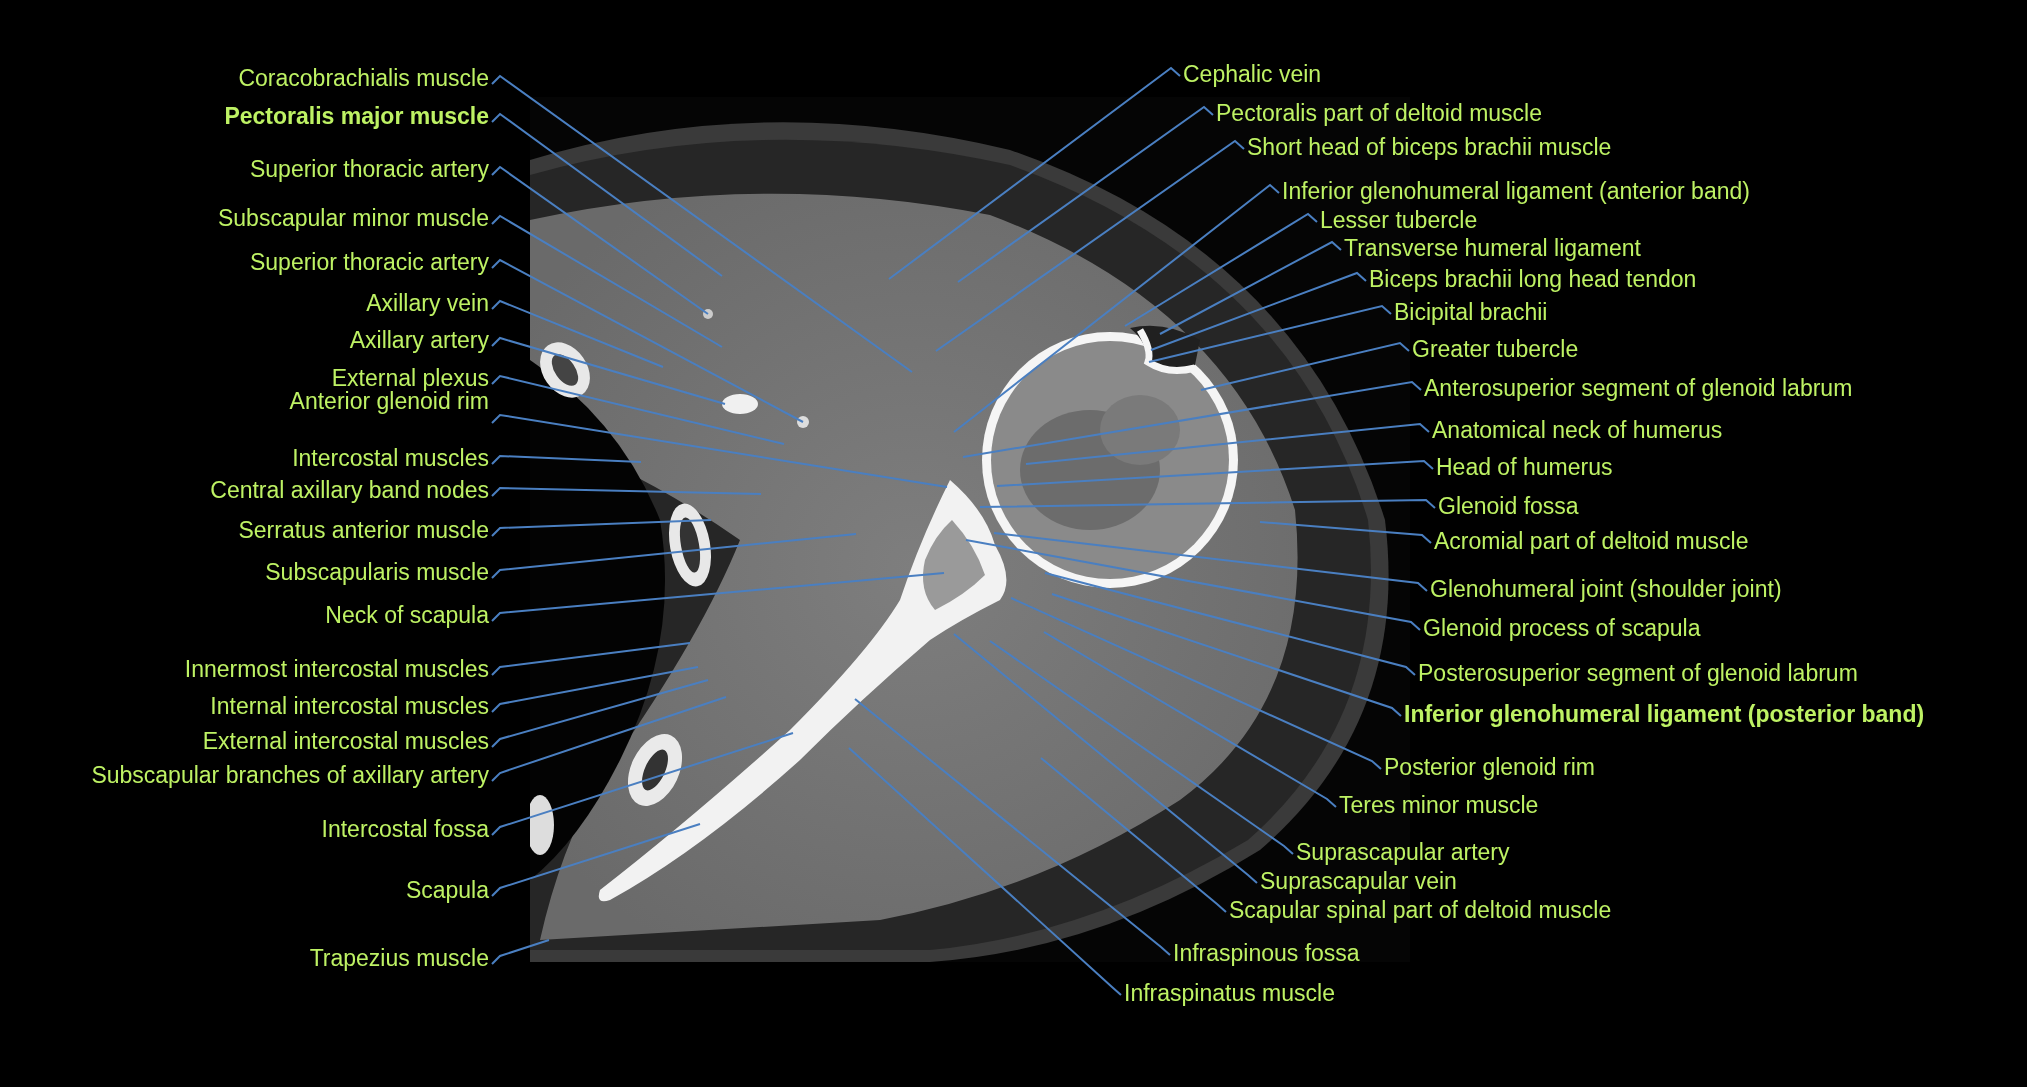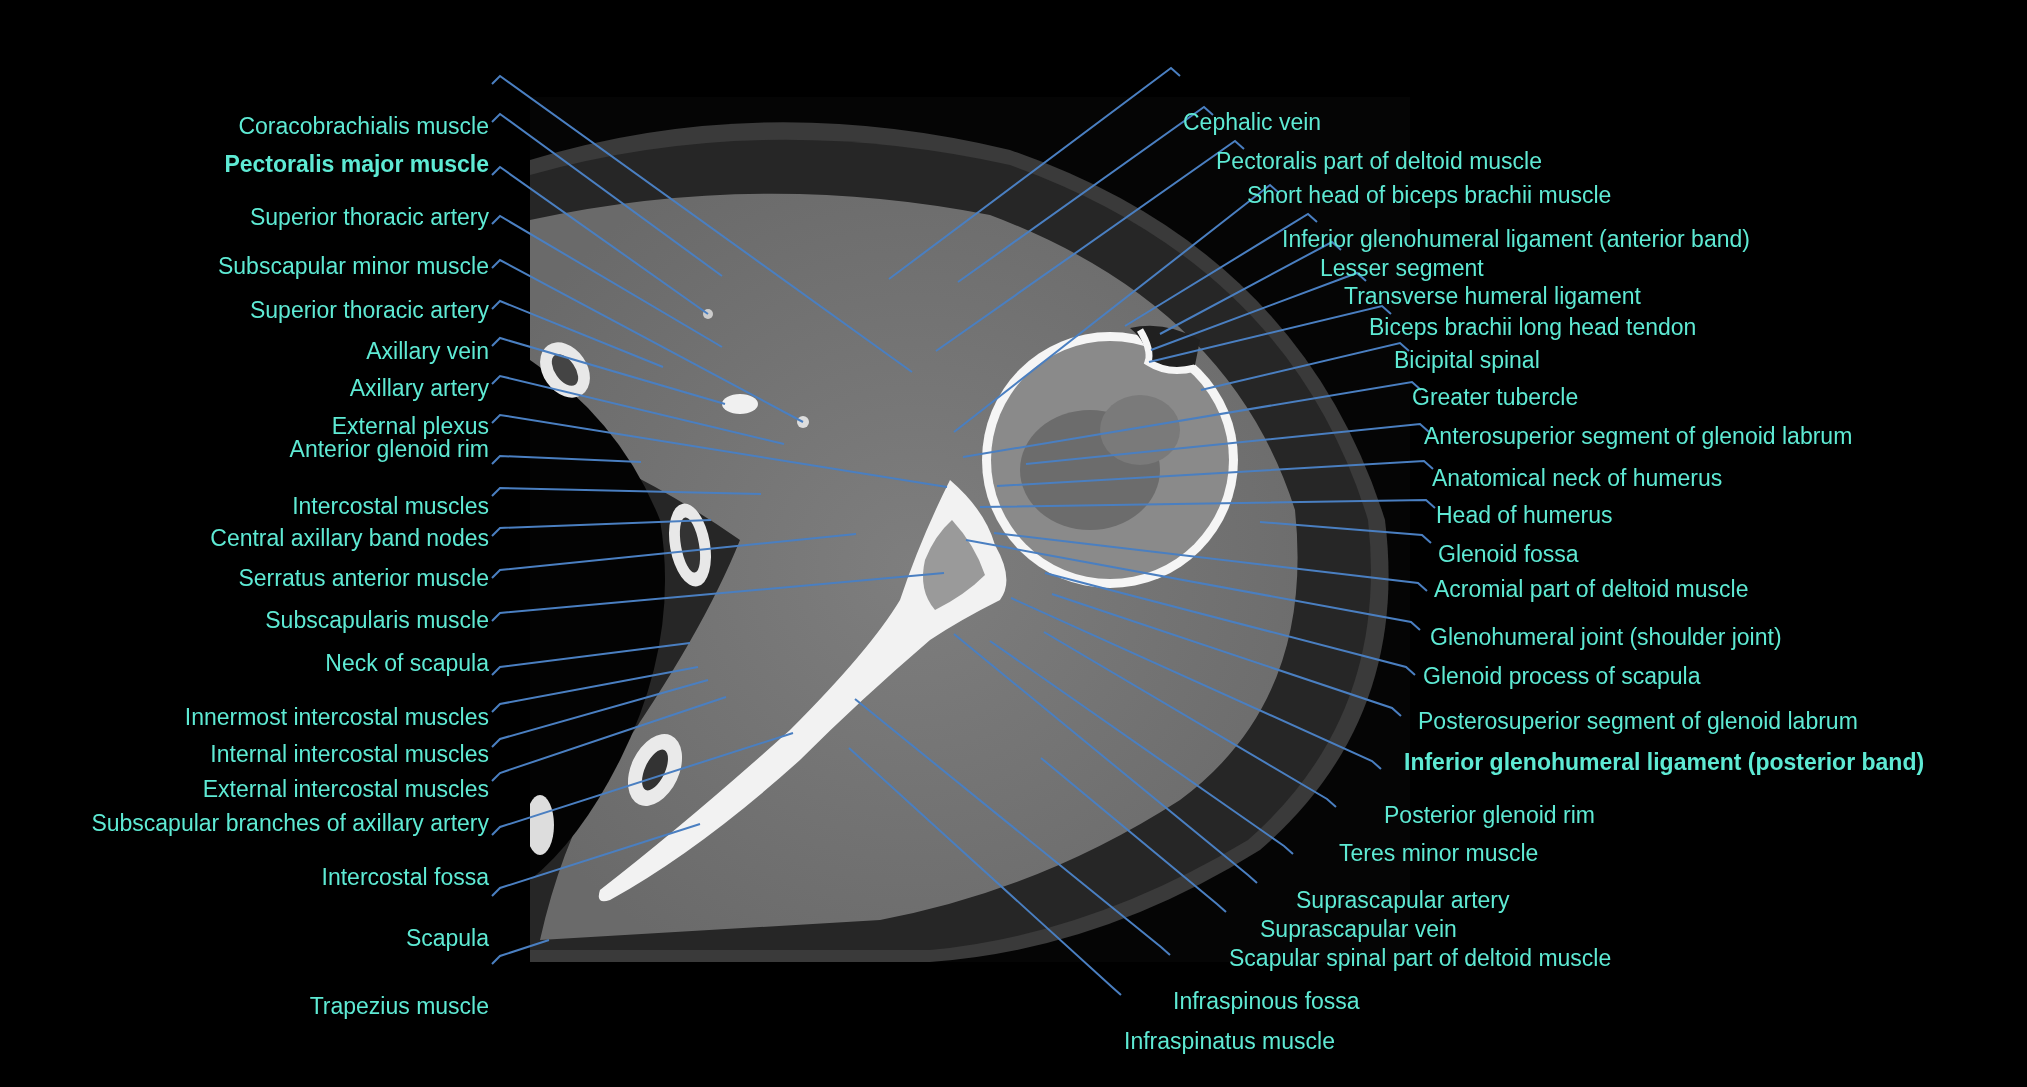--- a/index.html
+++ b/index.html
@@ -1,21 +1,21 @@
 <!DOCTYPE html>
 <html><head>
 <meta charset="utf-8">
 <style>
   html, body { margin:0; padding:0; background:#000; }
   body { width:2027px; height:1087px; position:relative; overflow:hidden;
          font-family:"Liberation Sans", "DejaVu Sans", sans-serif; }
   #ct { position:absolute; left:0; top:0; }
   #leaders { position:absolute; left:0; top:0; pointer-events:none; }
-  .lbl { position:absolute; color:#5eead4; font-size:23px; line-height:26px; white-space:nowrap;
-         transform:translateY(-50%);margin-top:48px; }
+  .lbl { position:absolute; color:#bef264; font-size:23px; line-height:26px; white-space:nowrap;
+         transform:translateY(-50%); }
   .lbl.left { text-align:right; }
 </style>
 </head>
 <body>
 
 <svg id="ct" width="2027" height="1087" viewBox="0 0 2027 1087">
   <defs>
     <radialGradient id="bodyG" cx="0.5" cy="0.5" r="0.6">
       <stop offset="0" stop-color="#7e7e7e"></stop>
       <stop offset="1" stop-color="#6a6a6a"></stop>
@@ -127,24 +127,24 @@
     <div class="lbl left" style="right: 1538px; top: 706px;">Internal intercostal muscles</div>
     <div class="lbl left" style="right: 1538px; top: 741px;">External intercostal muscles</div>
     <div class="lbl left" style="right: 1538px; top: 775px;">Subscapular branches of axillary artery</div>
     <div class="lbl left" style="right: 1538px; top: 829px;">Intercostal fossa</div>
     <div class="lbl left" style="right: 1538px; top: 890px;">Scapula</div>
     <div class="lbl left" style="right: 1538px; top: 958px;">Trapezius muscle</div>
     <div class="lbl" style="left: 1183px; top: 74px;">Cephalic vein</div>
     <div class="lbl" style="left: 1216px; top: 113px;">Pectoralis part of deltoid muscle</div>
     <div class="lbl" style="left: 1247px; top: 147px;">Short head of biceps brachii muscle</div>
     <div class="lbl" style="left: 1282px; top: 191px;">Inferior glenohumeral ligament (anterior band)</div>
-    <div class="lbl" style="left: 1320px; top: 220px;">Lesser segment</div>
+    <div class="lbl" style="left: 1320px; top: 220px;">Lesser tubercle</div>
     <div class="lbl" style="left: 1344px; top: 248px;">Transverse humeral ligament</div>
     <div class="lbl" style="left: 1369px; top: 279px;">Biceps brachii long head tendon</div>
-    <div class="lbl" style="left: 1394px; top: 312px;">Bicipital spinal</div>
+    <div class="lbl" style="left: 1394px; top: 312px;">Bicipital brachii</div>
     <div class="lbl" style="left: 1412px; top: 349px;">Greater tubercle</div>
     <div class="lbl" style="left: 1424px; top: 388px;">Anterosuperior segment of glenoid labrum</div>
     <div class="lbl" style="left: 1432px; top: 430px;">Anatomical neck of humerus</div>
     <div class="lbl" style="left: 1436px; top: 467px;">Head of humerus</div>
     <div class="lbl" style="left: 1438px; top: 506px;">Glenoid fossa</div>
     <div class="lbl" style="left: 1434px; top: 541px;">Acromial part of deltoid muscle</div>
     <div class="lbl" style="left: 1430px; top: 589px;">Glenohumeral joint (shoulder joint)</div>
     <div class="lbl" style="left: 1423px; top: 628px;">Glenoid process of scapula</div>
     <div class="lbl" style="left: 1418px; top: 673px;">Posterosuperior segment of glenoid labrum</div>
     <div class="lbl" style="left: 1404px; top: 714px; font-weight: bold;">Inferior glenohumeral ligament (posterior band)</div>

